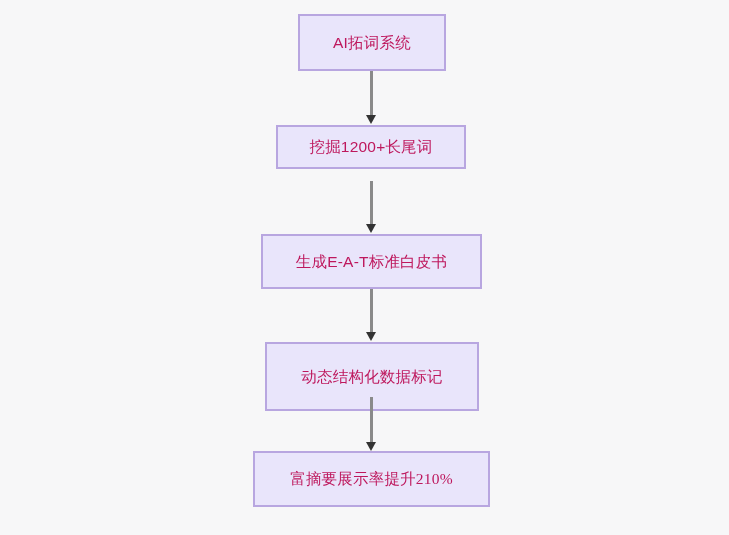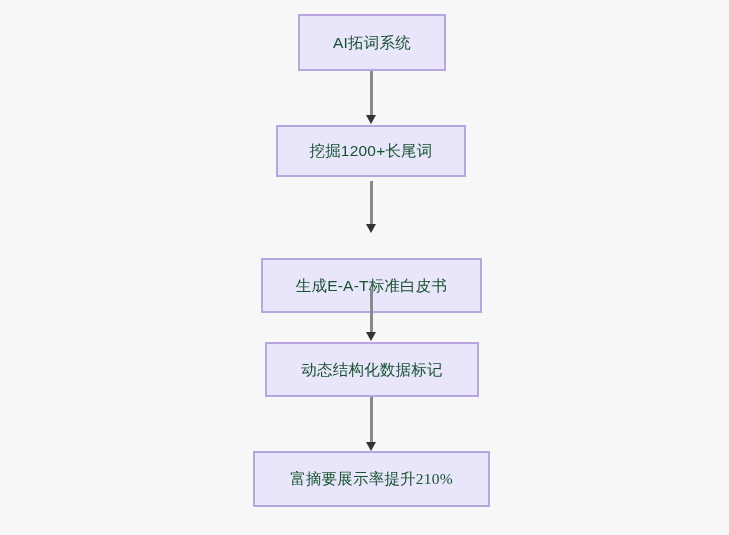--- a/index.html
+++ b/index.html
@@ -16,21 +16,21 @@
   #flowchart-canvas {
     position: relative;
     width: 729px;
     height: 535px;
   }
   .node {
     position: absolute;
     box-sizing: border-box;
     background: #e9e5fb;
     border: 2px solid #b8a6e0;
-    color: #14532d;
+    color: #be185d;
     font-size: 15.5px;
     line-height: 1;
     display: flex;
     align-items: center;
     justify-content: center;
     letter-spacing: 0.2px;
     white-space: nowrap;
   }
   .node-label {
     display: block;
@@ -54,35 +54,35 @@
 
 <div id="flowchart-canvas">
 
   <div class="node" style="left:298px; top:14px; width:148px; height:57px;">
     <span class="node-label">AI拓词系统</span>
   </div>
 
   <div class="connector" style="left:370px; top:71px; height:46px;"></div>
   <div class="arrowhead" style="left:366px; top:115px;"></div>
 
-  <div class="node" style="left:276px; top:125px; width:190px; height:52px;">
+  <div class="node" style="left:276px; top:125px; width:190px; height:44px;">
     <span class="node-label">挖掘1200+长尾词</span>
   </div>
 
   <div class="connector" style="left:370px; top:181px; height:45px;"></div>
   <div class="arrowhead" style="left:366px; top:224px;"></div>
 
-  <div class="node" style="left:261px; top:234px; width:221px; height:55px;margin-top:24px;">
+  <div class="node" style="left:261px; top:234px; width:221px; height:55px;">
     <span class="node-label">生成E-A-T标准白皮书</span>
   </div>
 
   <div class="connector" style="left:370px; top:289px; height:45px;"></div>
   <div class="arrowhead" style="left:366px; top:332px;"></div>
 
-  <div class="node" style="left:265px; top:342px; width:214px; height:55px;">
+  <div class="node" style="left:265px; top:342px; width:214px; height:69px;">
     <span class="node-label">动态结构化数据标记</span>
   </div>
 
   <div class="connector" style="left:370px; top:397px; height:47px;"></div>
   <div class="arrowhead" style="left:366px; top:442px;"></div>
 
   <div class="node" style="left:253px; top:451px; width:237px; height:56px;font-family:Liberation Serif, serif;">
     <span class="node-label">富摘要展示率提升210%</span>
   </div>
 

